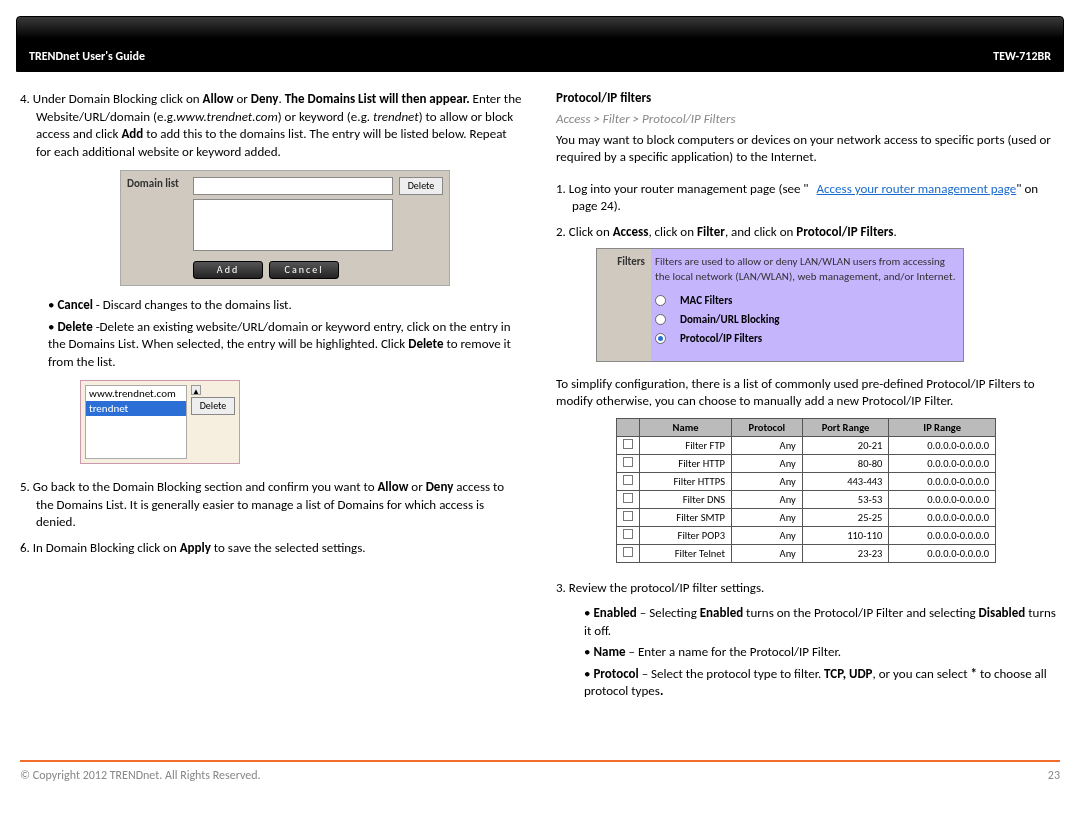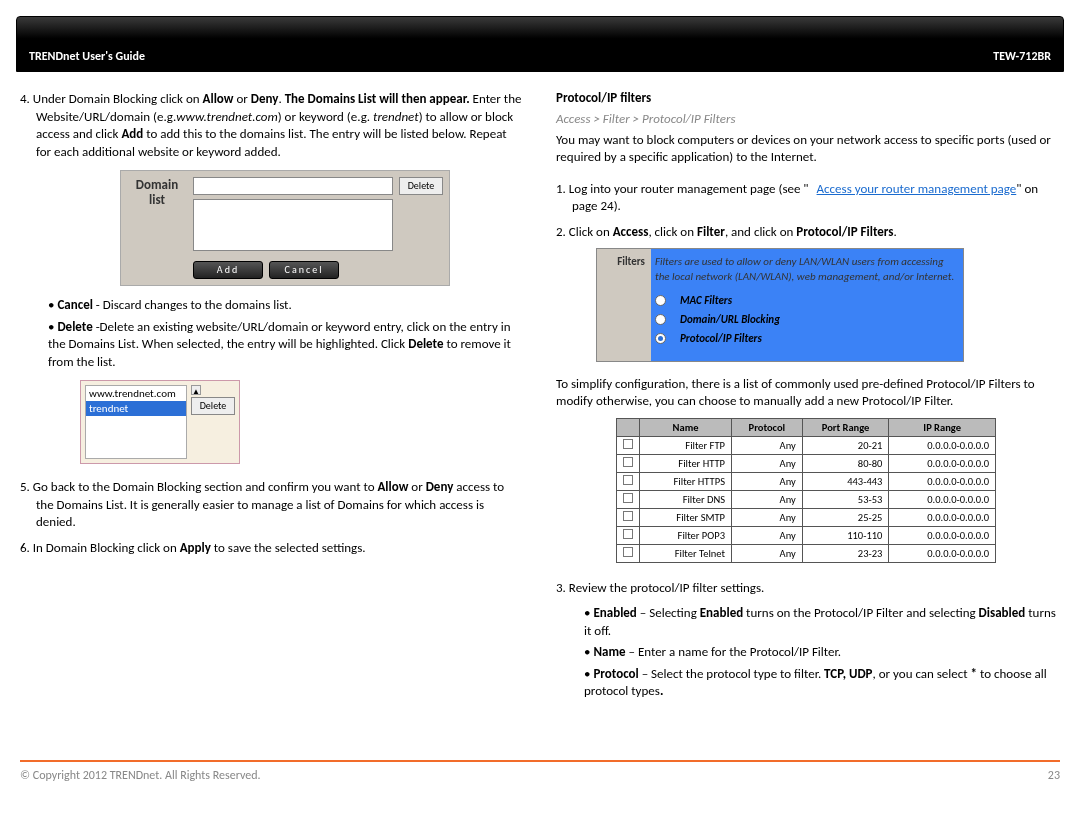--- a/index.html
+++ b/index.html
@@ -17,39 +17,39 @@
   ul.bul li { margin-bottom:4px; line-height:1.35; }
   ul.bul li::before { content:"•  "; }
   .bold { font-weight:bold; }
   .ital { font-style:italic; }
   .link { color:#1a6bcf; text-decoration:underline;margin-left:8px; }
   .breadcrumb { color:#888; font-style:italic; margin:2px 0 14px 0; }
 
   
   .domain-panel { width:330px; margin:10px 0 10px 100px; border:1px solid #aaa; background:#cfc9c0; }
   .dp-row1 { display:flex; align-items:flex-start; padding:6px; gap:6px; }
-  .dp-label { font-size:13px; font-weight:bold; color:#333; width:60px; text-align:center; }
+  .dp-label { font-size:11px; font-weight:bold; color:#333; width:60px; text-align:left; }
   .dp-box { flex:1; }
   .dp-input { width:100%; height:18px; border:1px solid #888; background:#fff; }
   .dp-list { width:100%; height:52px; border:1px solid #888; background:#fff; margin-top:4px; }
   .dp-del { width:44px; height:18px; border:1px solid #888; background:#eee; font-size:10px; text-align:center; line-height:16px; }
   .dp-btnrow { display:flex; gap:6px; padding:4px 0 6px 72px; }
   .dp-btn { width:70px; height:18px; background:linear-gradient(#555,#222); color:#fff; border:1px solid #000; border-radius:3px; font-size:10px; text-align:center; line-height:16px; letter-spacing:2px; }
 
   
   .sel-panel { width:160px; margin:8px 0 14px 60px; border:1px solid #c9a; background:#f6efe0; padding:4px; display:flex; gap:4px; align-items:flex-start; }
   .sel-list { flex:1; border:1px solid #aaa; background:#fff; height:74px; font-size:11px; }
   .sel-list .item { padding:1px 3px; }
   .sel-list .item.sel { background:#2b6fd6; color:#fff; }
   .sel-del { width:44px; height:18px; border:1px solid #888; background:#eee; font-size:10px; text-align:center; line-height:16px; }
 
   
   .filters-panel { width:368px; margin:8px 0 14px 40px; border:1px solid #888; background:#cfc9c0; display:flex; font-size:11px; }
   .fp-left { width:54px; text-align:right; padding:6px 6px 0 0; font-weight:bold; color:#333; }
-  .fp-right { flex:1; background:#3b82f6; padding:6px 6px 10px 4px;font-style:italic; }
+  .fp-right { flex:1; background:#c4b5fd; padding:6px 6px 10px 4px; }
   .fp-right .desc { color:#333; margin-bottom:10px; line-height:1.3; }
   .fp-opt { display:flex; align-items:center; gap:14px; margin:6px 0; font-weight:bold; }
   .radio { width:11px; height:11px; border:1px solid #666; border-radius:50%; background:#fff; display:inline-block; position:relative; }
   .radio.on::after { content:""; position:absolute; left:2px; top:2px; width:5px; height:5px; background:#2b6fd6; border-radius:50%; }
 
   
   .ptbl { width:380px; margin:8px 0 16px 60px; border:1px solid #555; border-collapse:collapse; font-size:10.5px; }
   .ptbl th { background:#bbb; border:1px solid #555; padding:2px 6px; font-weight:bold; text-align:center; }
   .ptbl td { border:1px solid #555; padding:2px 6px;text-align:right; }
   .ptbl td.chk { width:18px; text-align:center; }

